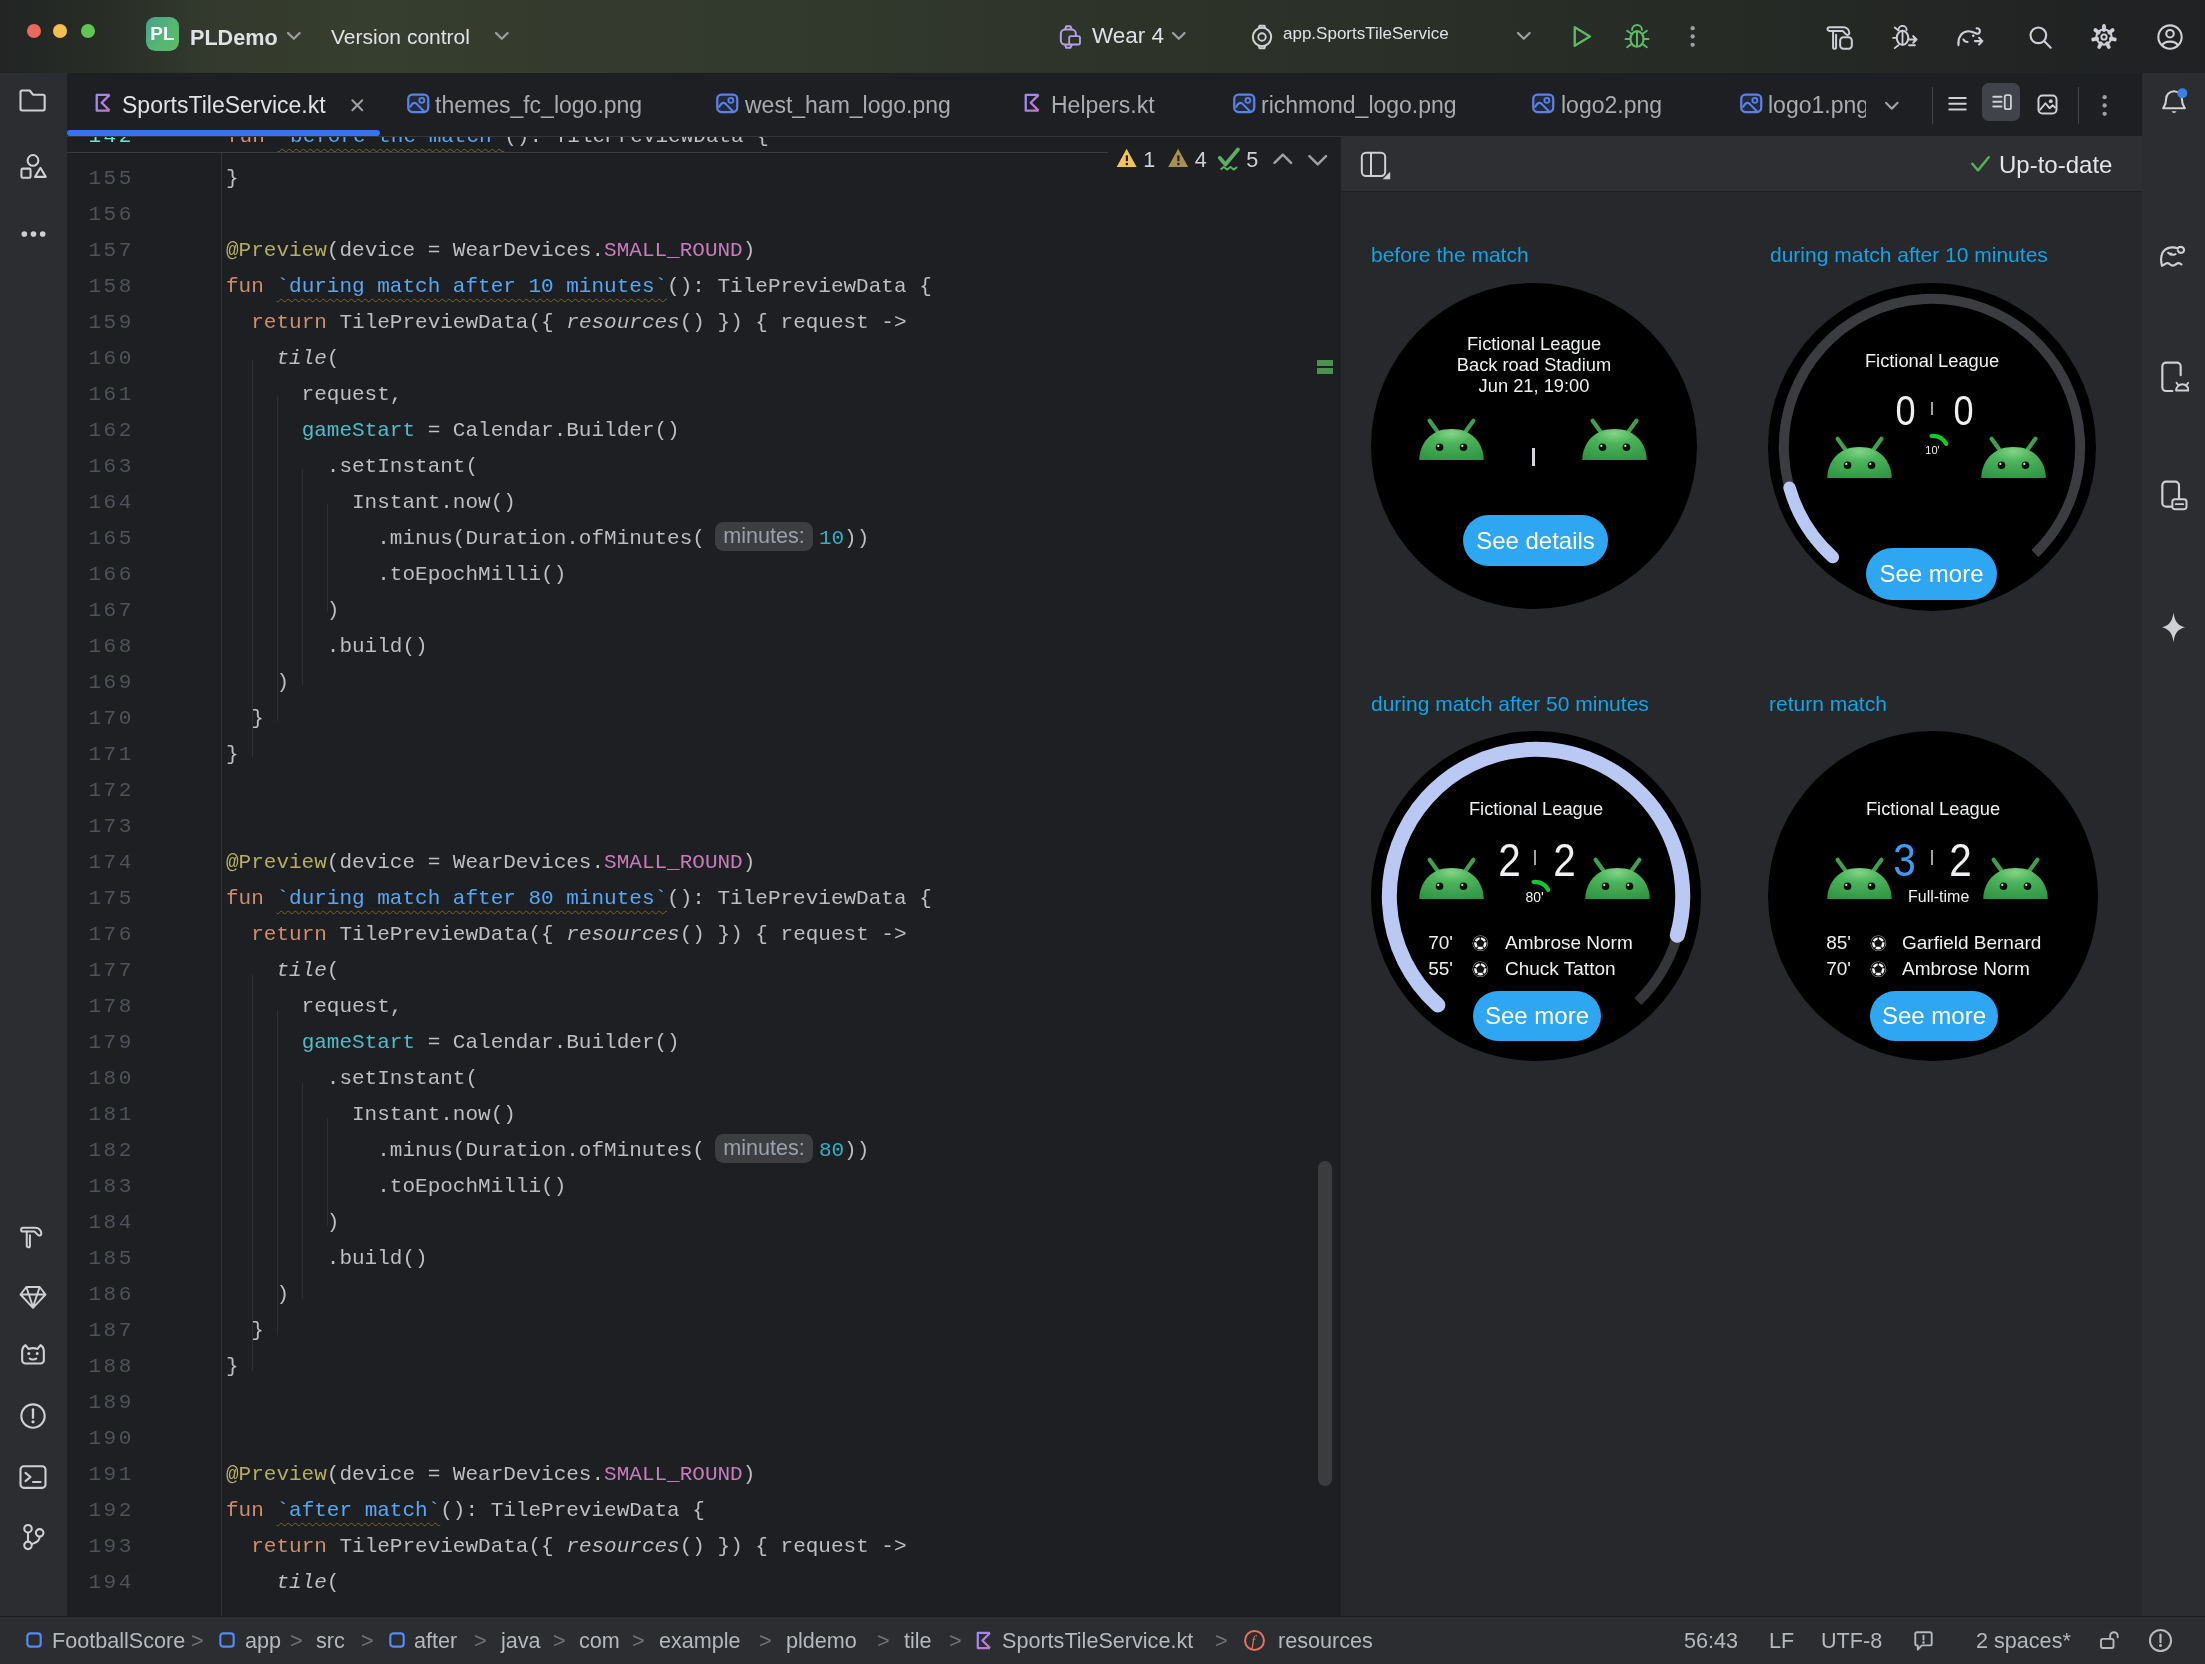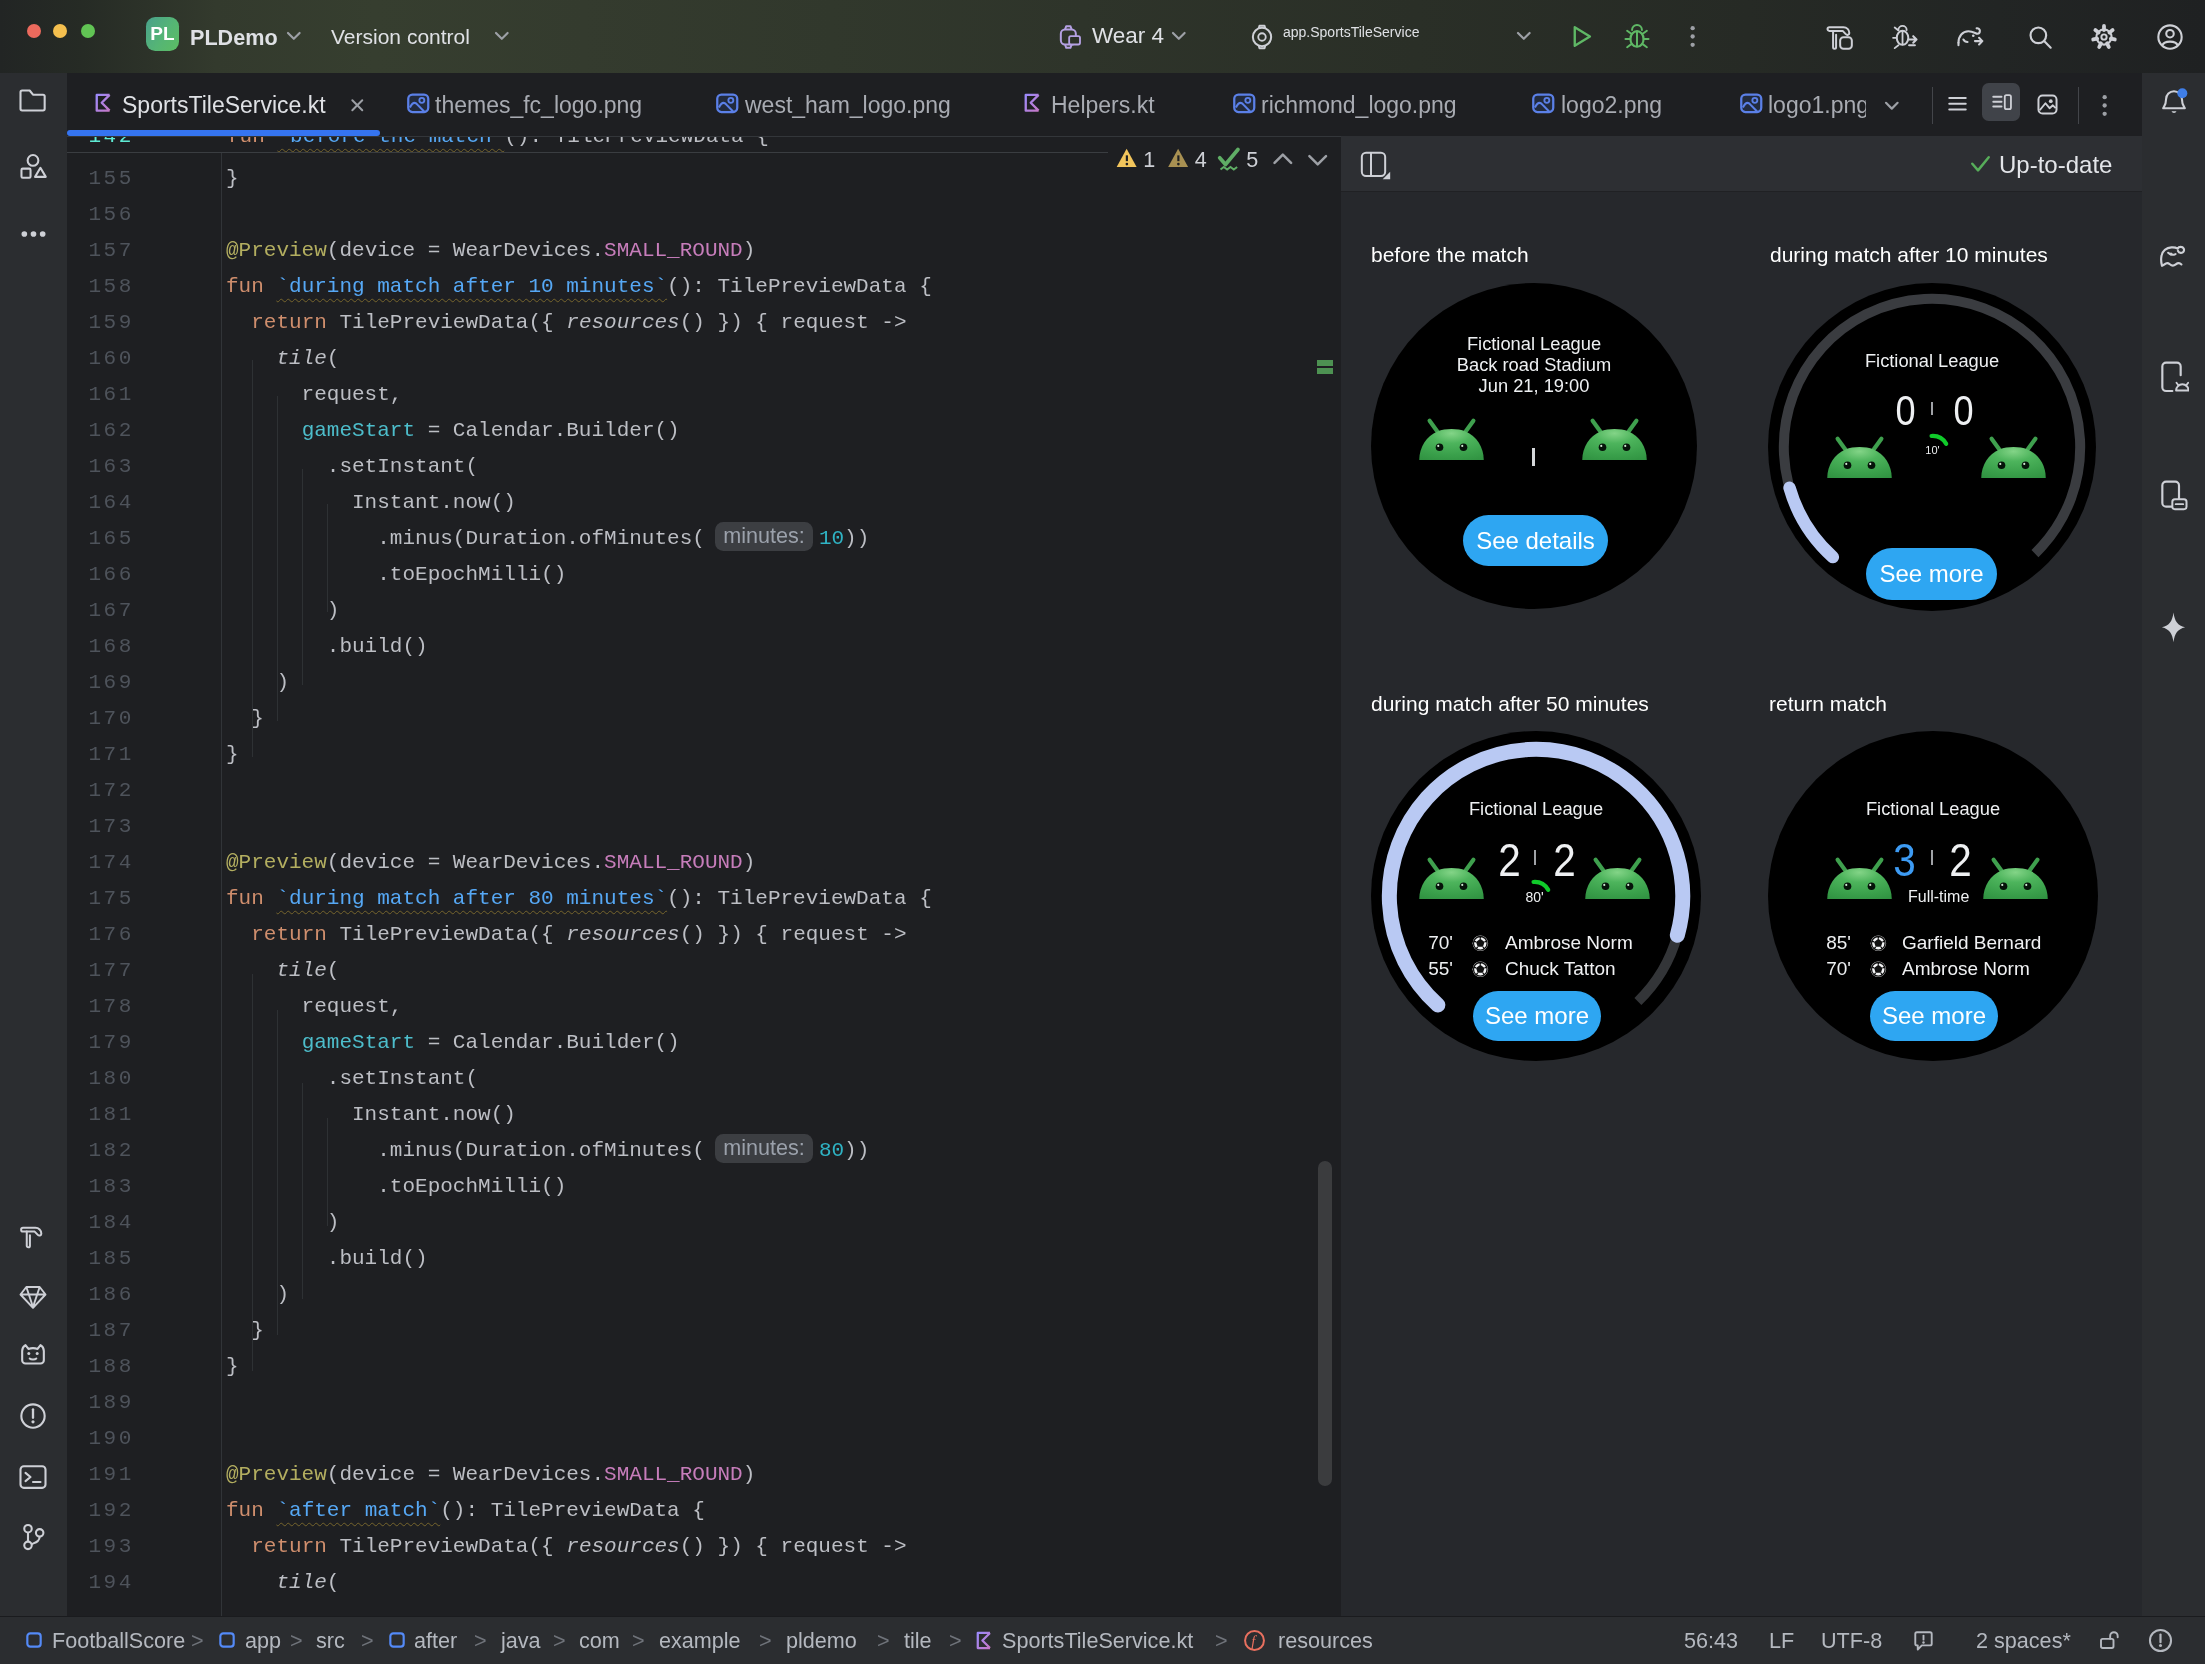--- a/index.html
+++ b/index.html
@@ -35,21 +35,21 @@
   .pill { display:inline-block; font-family:"Liberation Sans",sans-serif; font-size:21.6px;
      background:#3c3e42; color:#9ba1ab; border-radius:8.3px; height:29px; line-height:28px;
      padding:0 8.3px; vertical-align:middle; margin-top:-3.3px; margin-left:10px; margin-right:5.8px;}
   .iguide { position:absolute; width:0.8px; background:#2e3134; }
   
   #sticky { left:67px; top:136px; width:1268px; height:16.6px; background:#1e1f22; overflow:hidden; }
   #stickysep { left:67px; top:152px; width:1041px; height:0.8px; background:#3a3d41; }
   
   #panel { left:1341px; top:136px; width:801px; height:1480px; background:#26282c; }
   #phead { left:1341px; top:136px; width:801px; height:56px; background:#2d2f33; border-bottom:0.8px solid #202124; }
-  .plabel { position:absolute; font-size:21px; color:#ffffff; white-space:nowrap; }
+  .plabel { position:absolute; font-size:21px; color:#0ea5e9; white-space:nowrap; }
   .tile { position:absolute; border-radius:50%; background:#000; }
   .wtxt { position:absolute; color:#eef0f2; text-align:center; white-space:nowrap; }
   .btn { position:absolute; background:#2ea6f2; border-radius:29px; color:#fff; text-align:center; font-size:24px; }
   
   #statusbar { left:0; top:1616px; width:2205px; height:48px; background:#2b2d30; border-top:0.8px solid #1a1b1e; font-size:21.6px; color:#b2b6bd; }
   .sbt { position:absolute; top:1628px; white-space:nowrap; font-size:21.6px; color:#b4b8bf; }
 </style>
 </head>
 <body>
 <div class="abs" id="titlebar"></div>
@@ -74,21 +74,21 @@
 <div class="abs ttxt" style="left:1092px;">Wear 4</div>
 <svg class="abs" style="left:1168px; top:28px;" width="21.6" height="15" viewBox="0 0 26 18">
     <path d="M6 6 l7 7 l7 -7" stroke="#9da0a6" stroke-width="2.6" fill="none" stroke-linecap="round" stroke-linejoin="round"></path>
   </svg>
 
 <svg class="abs" style="left:1247px; top:21.6px;" width="30" height="30" viewBox="0 0 36 36">
   <circle cx="18" cy="18" r="11" fill="none" stroke="#ced0d6" stroke-width="2.4"></circle>
   <circle cx="18" cy="18" r="4.5" fill="none" stroke="#ced0d6" stroke-width="2.2"></circle>
   <path d="M14 8 l1 -3.5 h6 l1 3.5 M14 28 l1 3.5 h6 l1 -3.5" fill="none" stroke="#ced0d6" stroke-width="2.4" stroke-linejoin="round"></path>
 </svg>
-<div class="abs ttxt" style="left:1283px; font-size:14px; top:24px;">app.SportsTileService</div>
+<div class="abs ttxt" style="left:1283px; font-size:17px; top:24px;">app.SportsTileService</div>
 <svg class="abs" style="left:1513px; top:28px;" width="21.6" height="15" viewBox="0 0 26 18">
     <path d="M6 6 l7 7 l7 -7" stroke="#9da0a6" stroke-width="2.6" fill="none" stroke-linecap="round" stroke-linejoin="round"></path>
   </svg>
 <svg class="abs" style="left:1568px; top:23px;" width="27" height="27" viewBox="0 0 32 32">
     <path d="M8 5 L26 16 L8 27 Z" fill="none" stroke="#5fb865" stroke-width="2.8" stroke-linejoin="round"></path>
   </svg>
 <svg class="abs" style="left:1623px; top:23px;" width="28" height="27" viewBox="0 0 34 32">
   <ellipse cx="17" cy="19" rx="8" ry="9.5" fill="none" stroke="#5fb865" stroke-width="2.6"></ellipse>
   <path d="M11 8 a6 6 0 0 1 12 0 M17 10 v18 M3 19 h6 M25 19 h6 M5 9 l5.5 4 M29 9 l-5.5 4 M5 29 l5.5 -4 M29 29 l-5.5 -4" stroke="#5fb865" stroke-width="2.4" fill="none" stroke-linecap="round"></path>
 </svg>

